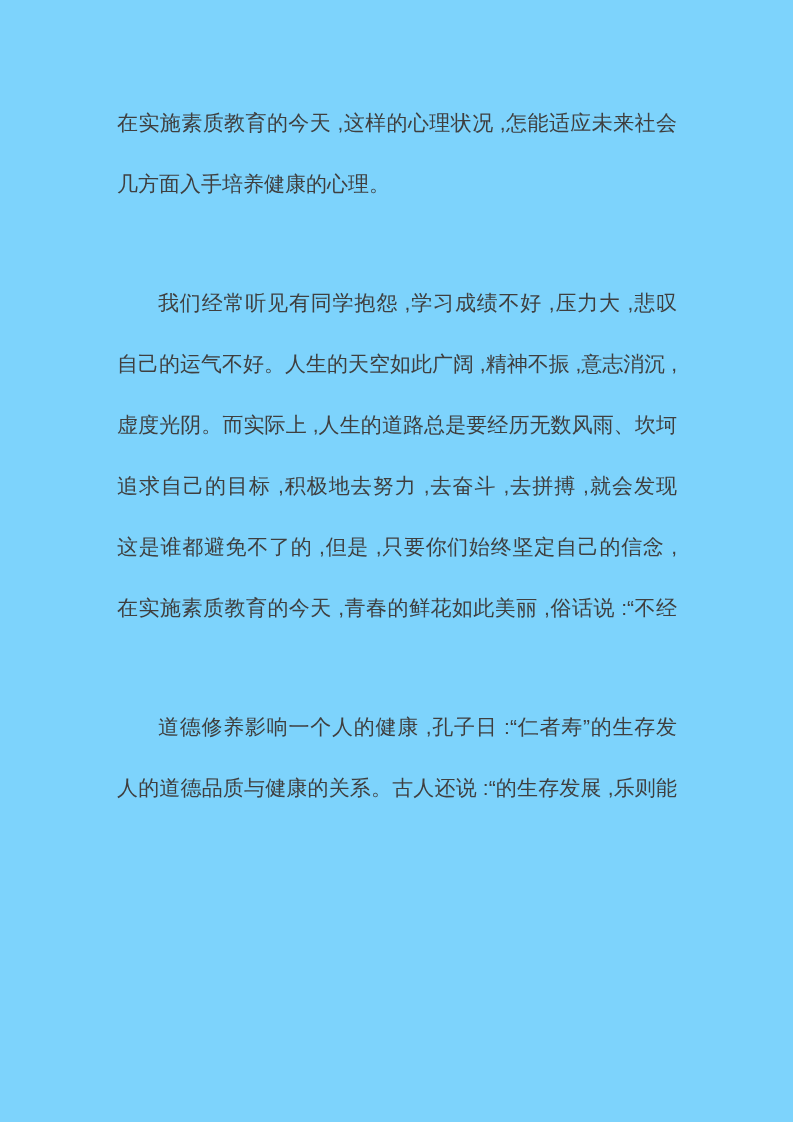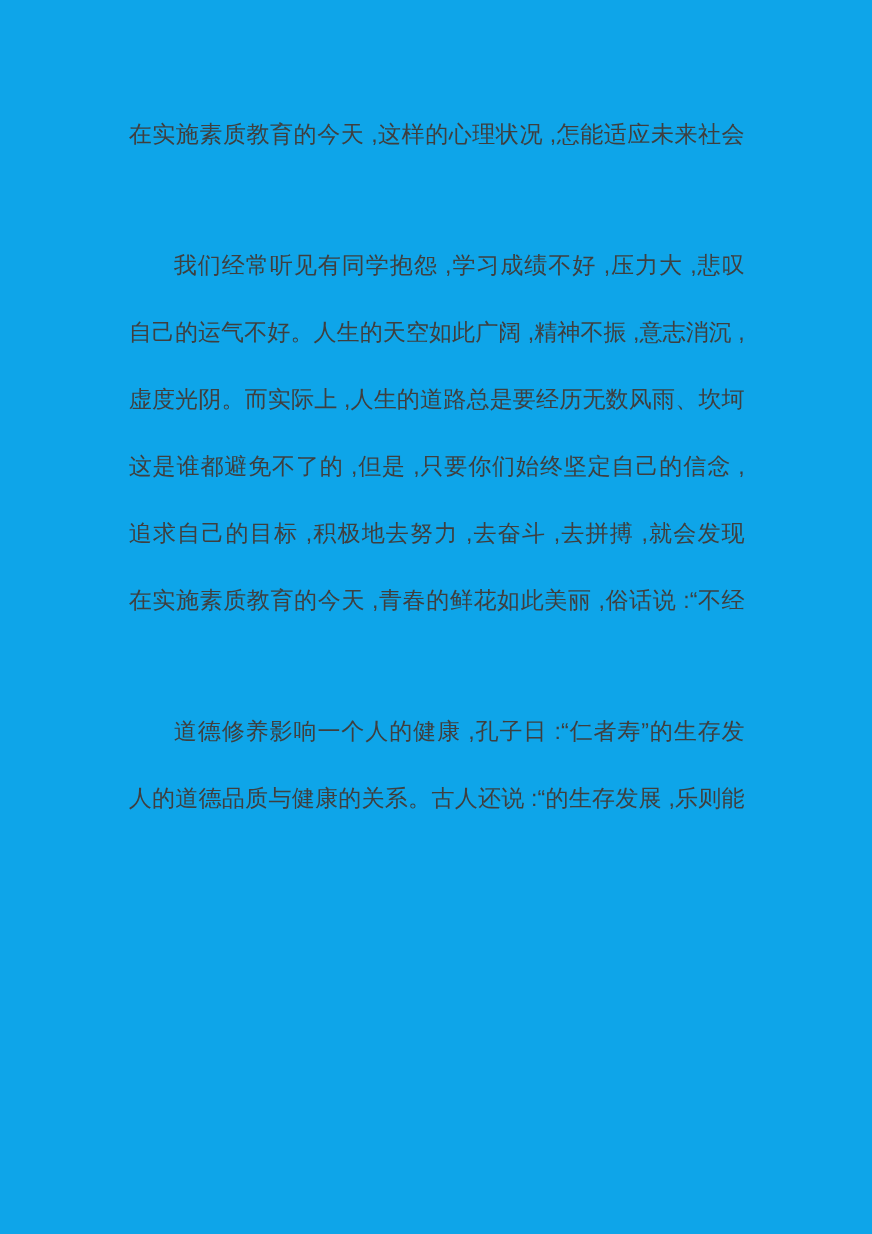--- a/index.html
+++ b/index.html
@@ -10,21 +10,21 @@
   body {
     width: 793px;
     height: 1122px;
     overflow: hidden;
   }
   .page {
     box-sizing: border-box;
     width: 793px;
     height: 1122px;
     padding: 92px 116px 0 117px;
-    background: #0ea5e9;
+    background: #7dd3fc;
   }
   .paragraph + .paragraph {
     margin-top: 58px;
   }
   .line {
     height: 61px;
     line-height: 61px;
     font-size: 21px;
     font-weight: 400;
     color: var(--text-color, #3f3f3f);
@@ -41,27 +41,28 @@
     padding-left: 41px;
   }
 </style>
 </head>
 <body>
 
 <div class="page">
   <div id="doc-body">
       <div class="paragraph">
         <div class="line">在实施素质教育的今天 ,这样的心理状况 ,怎能适应未来社会</div>
+        <div class="line last">几方面入手培养健康的心理。</div>
       </div>
       <div class="paragraph">
         <div class="line indent">我们经常听见有同学抱怨 ,学习成绩不好 ,压力大 ,悲叹</div>
         <div class="line">自己的运气不好。人生的天空如此广阔 ,精神不振 ,意志消沉 ,</div>
         <div class="line">虚度光阴。而实际上 ,人生的道路总是要经历无数风雨、坎坷 ,</div>
+        <div class="line">追求自己的目标 ,积极地去努力 ,去奋斗 ,去拼搏 ,就会发现</div>
         <div class="line">这是谁都避免不了的 ,但是 ,只要你们始终坚定自己的信念 ,</div>
-        <div class="line">追求自己的目标 ,积极地去努力 ,去奋斗 ,去拼搏 ,就会发现</div>
         <div class="line">在实施素质教育的今天 ,青春的鲜花如此美丽 ,俗话说 :“不经风</div>
       </div>
       <div class="paragraph">
         <div class="line indent">道德修养影响一个人的健康 ,孔子日 :“仁者寿”的生存发展</div>
         <div class="line">人的道德品质与健康的关系。古人还说 :“的生存发展 ,乐则能</div>
       </div>
     </div>
 </div>
 
 </body></html>

